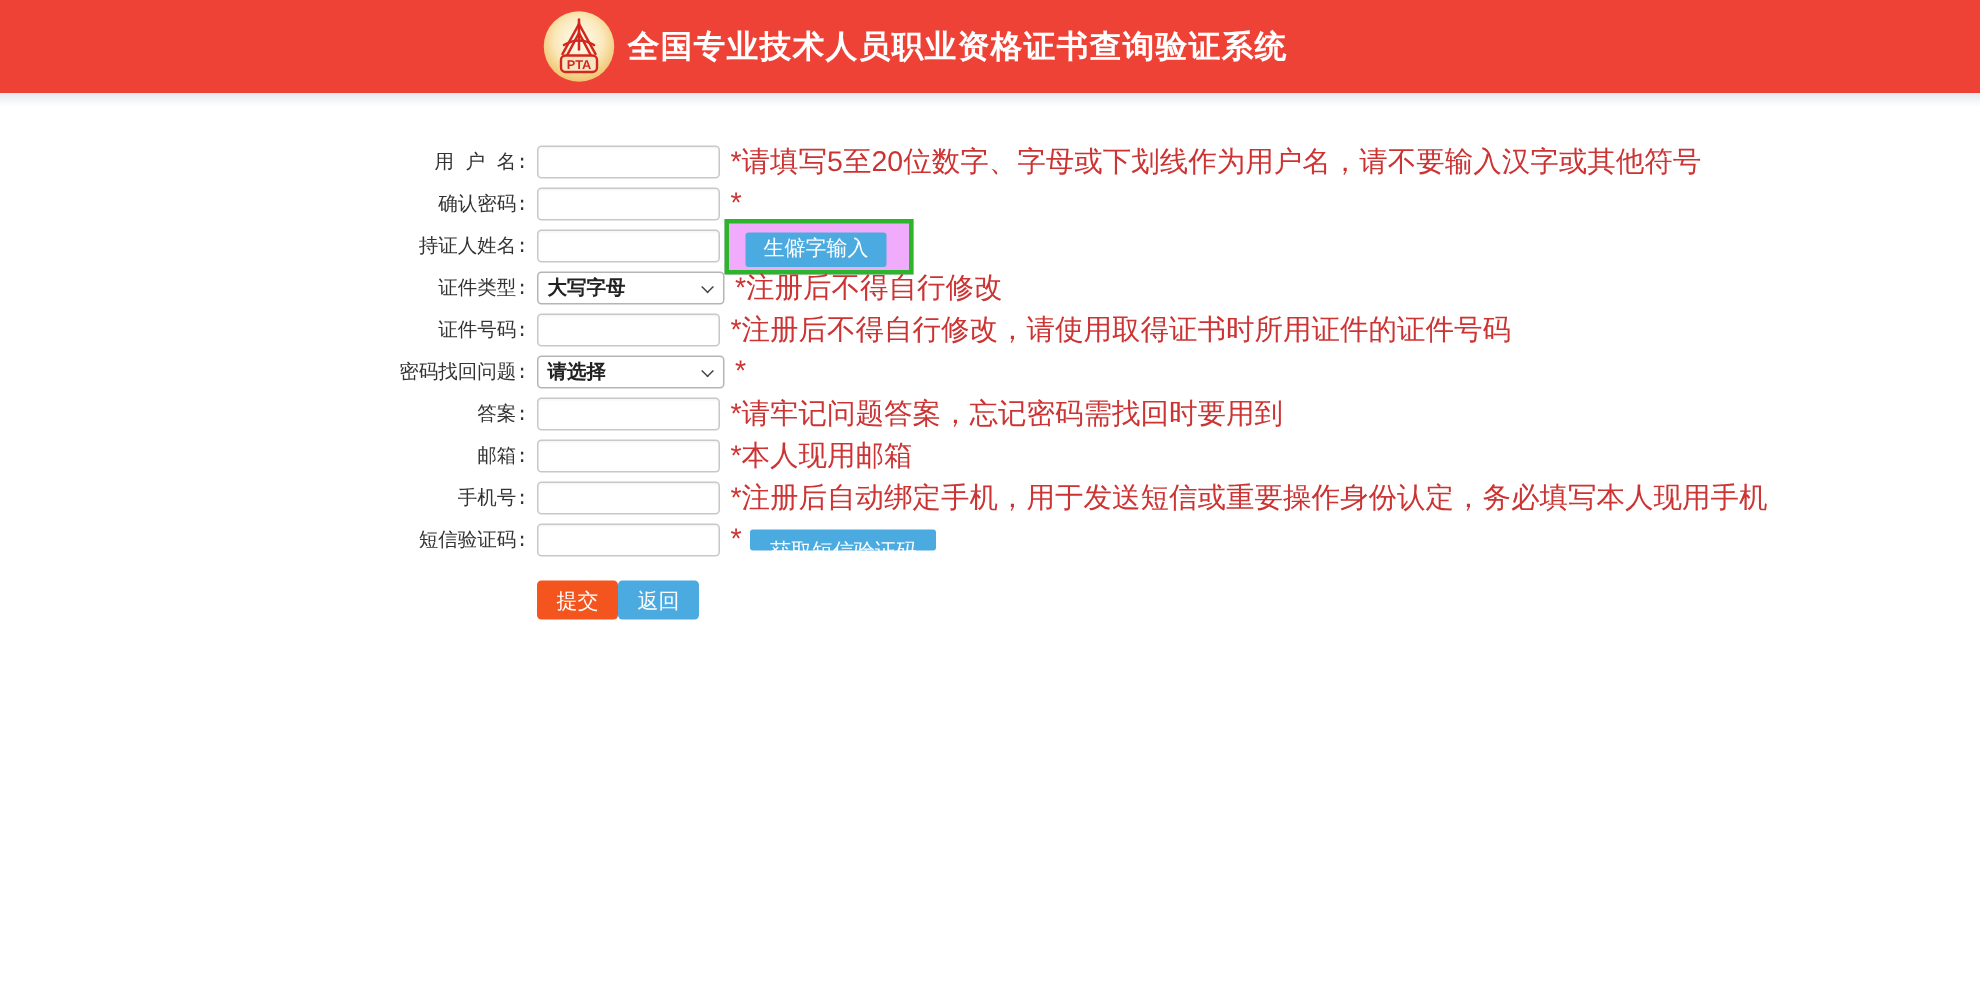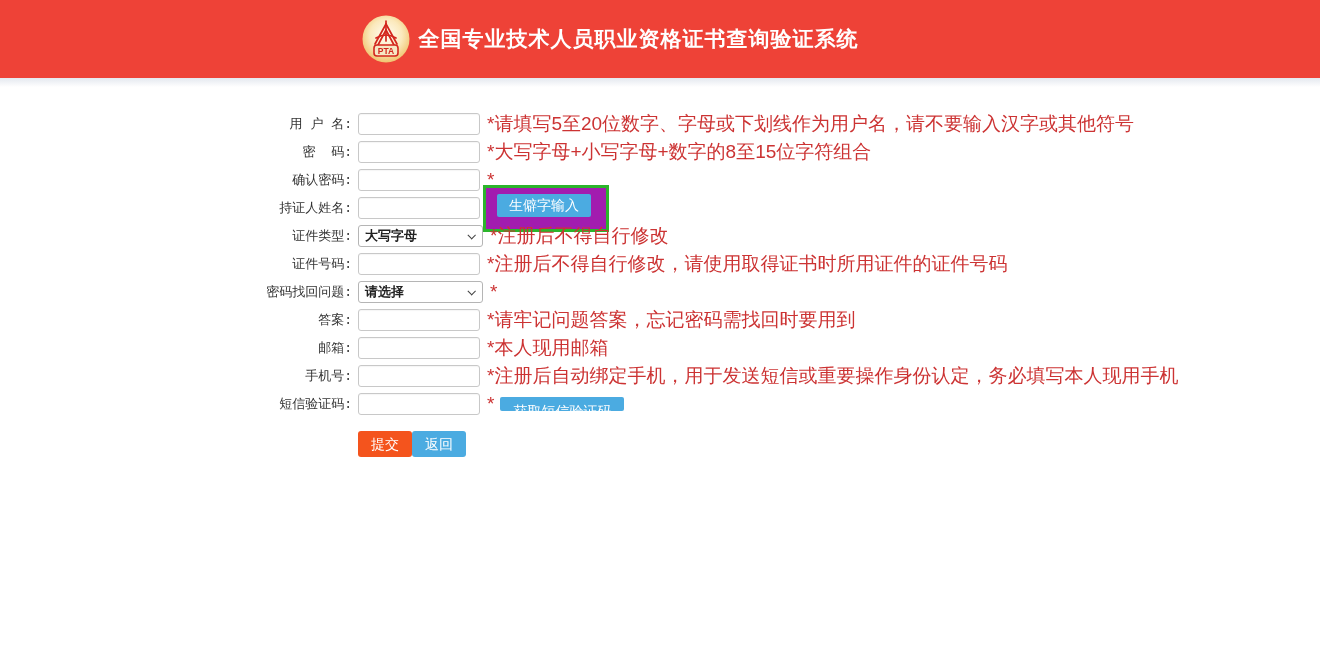--- a/index.html
+++ b/index.html
@@ -12,21 +12,21 @@
   *{box-sizing:border-box;}
   html,body{margin:0;padding:0;}
   body{
     width:1320px;height:670px;
     background:#ffffff;
     font-family:"Liberation Sans","DejaVu Sans",sans-serif;
     overflow:hidden;
   }
   
   .header{
-    height:78px;
+    height:62px;
     background:var(--header-bg);
     display:flex;align-items:center;justify-content:center;
   }
   .header-inner{
     display:flex;align-items:center;gap:9px;
     transform:translateX(-50px);
   }
   .logo{width:48px;height:48px;flex:0 0 auto;}
   .header-title{
     color:#ffffff;font-size:21px;font-weight:bold;letter-spacing:1px;
@@ -88,23 +88,23 @@
     padding:3px 12px;border-radius:2px;
     height:23px;line-height:17px;
     white-space:nowrap;
   }
   .action-button.large{
     height:14px;padding:6px 13px;margin-left:6px;
   }
   .highlight-box{
     display:inline-flex;align-items:center;
     border:3px solid var(--highlight-green);
-    padding:6px 15px 12px 11px;
+    padding:6px 15px 2px 11px;
     margin-left:3px;
-    background:#a21caf;
+    background:#f0abfc;
     font-family:Liberation Serif, serif;
   }
   .buttons-row{
     margin-top:13px;
     margin-left:161px;
     display:flex;align-items:center;
   }
   .btn{
     border:none;cursor:pointer;color:#ffffff;
     font-size:14px;font-family:inherit;
@@ -144,25 +144,20 @@
 <div class="header-sep"></div>
 
 <div class="form">
 
   <div class="form-row">
       <label class="row-label">用 户 名:</label>
       <input class="row-input" type="text" style="">
       <span class="row-hint">*请填写5至20位数字、字母或下划线作为用户名，请不要输入汉字或其他符号</span>
     </div>
     <div class="form-row">
-      <label class="row-label">密  码:</label>
-      <input class="row-input" type="password" style="">
-      <span class="row-hint">*大写字母+小写字母+数字的8至15位字符组合</span>
-    </div>
-    <div class="form-row">
       <label class="row-label">确认密码:</label>
       <input class="row-input" type="password" style="">
       <span class="row-hint">*</span>
     </div>
     <div class="form-row">
       <label class="row-label">持证人姓名:</label>
       <input class="row-input" type="text" style="">
       <span class="highlight-box">
         <button class="action-button">生僻字输入</button>
       </span>

